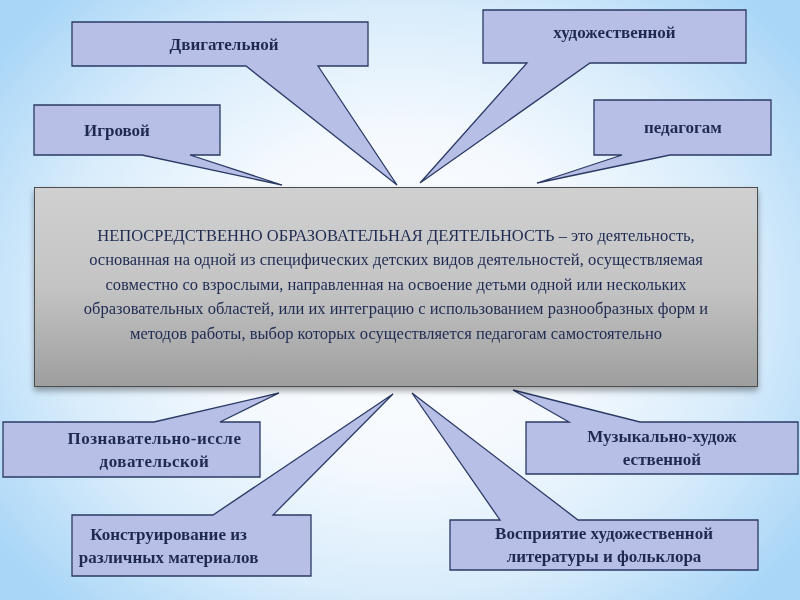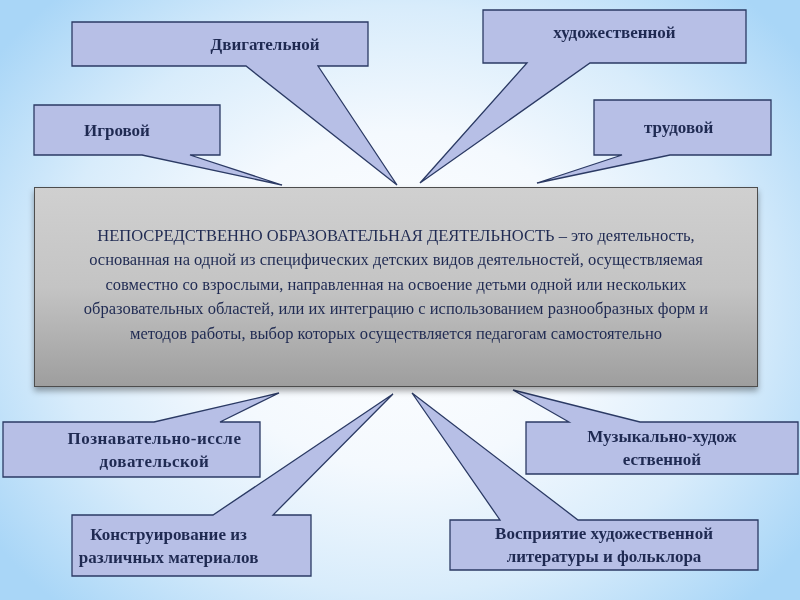--- a/index.html
+++ b/index.html
@@ -48,24 +48,24 @@
 
   <polygon class="callout-shape" points="450,520 500,520 412,393 578,520 758,520 758,570 450,570"></polygon>
 </svg>
 
 <div class="central">
   <div class="central-text">
     <span class="central-title">НЕПОСРЕДСТВЕННО ОБРАЗОВАТЕЛЬНАЯ ДЕЯТЕЛЬНОСТЬ</span><span> – это деятельность, основанная на одной из специфических детских видов деятельностей, осуществляемая совместно со взрослыми, направленная на освоение детьми одной или нескольких образовательных областей, или их интеграцию с использованием разнообразных форм и методов работы, выбор которых осуществляется педагогам самостоятельно</span>
   </div>
 </div>
 
-<div class="label" style="left:72px; top:22px; width:304px; height:44px;padding-left:41px;">Двигательной</div>
+<div class="label" style="left:72px; top:22px; width:304px; height:44px;">Двигательной</div>
 <div class="label" style="left:483px; top:10px; width:263px; height:53px; align-items:flex-start; padding-top:11px; box-sizing:border-box;">художественной</div>
 <div class="label" style="left:34px; top:105px; width:186px; height:50px; justify-content:flex-start; padding-left:50px; box-sizing:border-box;">Игровой</div>
-<div class="label" style="left:594px; top:100px; width:177px; height:55px; align-items:flex-start; padding-top:16px; padding-left:50px; justify-content:flex-start; box-sizing:border-box;">трудовой</div>
+<div class="label" style="left:594px; top:100px; width:177px; height:55px; align-items:flex-start; padding-top:16px; padding-left:50px; justify-content:flex-start; box-sizing:border-box;">педагогам</div>
 <div class="label" style="left:3px; top:422px; width:303px; height:55px; flex-direction:column; letter-spacing:0.5px;">
   <span style="display:block; width:180px; word-break:break-all;">Познавательно-исследовательской</span>
 </div>
 <div class="label" style="left:526px; top:422px; width:272px; height:52px;">
   <span style="display:block; width:150px; word-break:break-all;">Музыкально-художественной</span>
 </div>
 <div class="label" style="left:72px; top:515px; width:193px; height:61px;justify-content:center;">
   <span style="display:block; width:225px;">Конструирование из различных материалов</span>
 </div>
 <div class="label" style="left:450px; top:520px; width:308px; height:50px;font-family:Liberation Serif, serif;">

